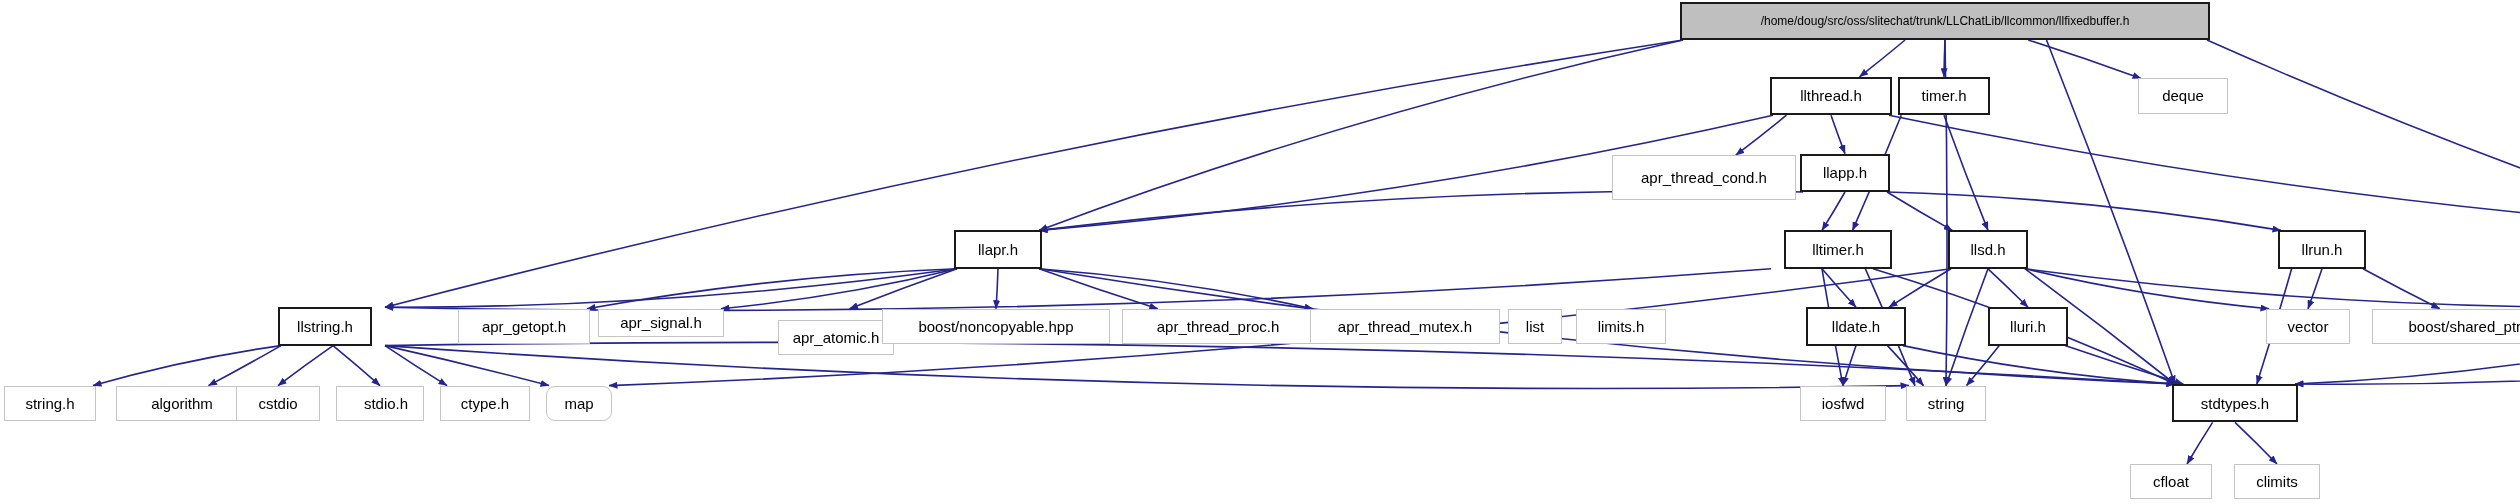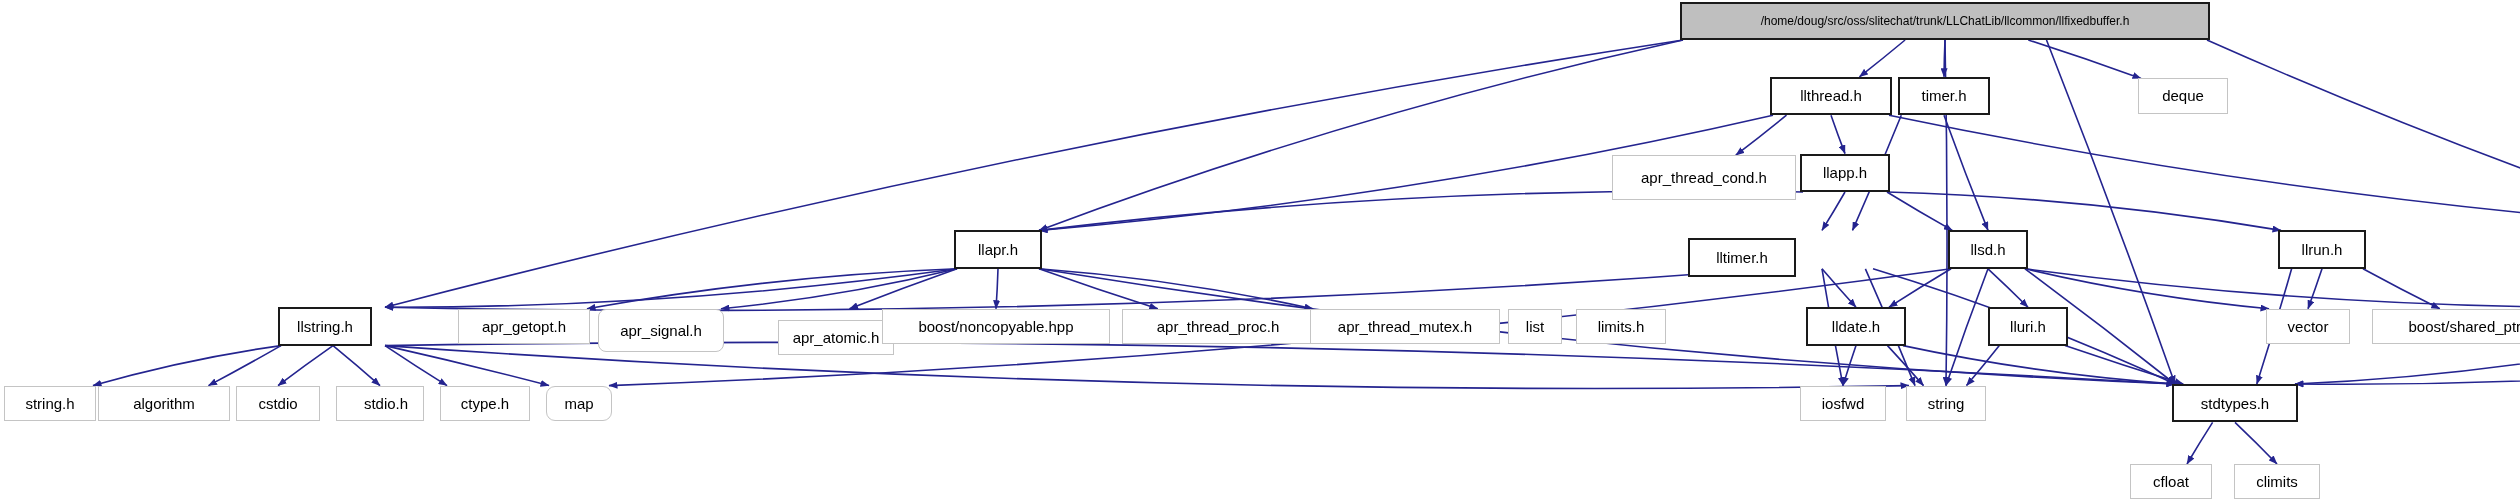--- a/index.html
+++ b/index.html
@@ -92,38 +92,38 @@
       <path d="M2235.0,422.4 Q2256.4,442.8 2277.0,464.0" fill="none" stroke="#24248f" stroke-width="1.6" marker-end="url(#ah)"></path>
     </svg>
   <div id="nodes">
       <div class="node root" style="left: 1680px; top: 1.6px; width: 530px; height: 38.4px;">/home/doug/src/oss/slitechat/trunk/LLChatLib/llcommon/llfixedbuffer.h</div>
       <div class="node bold" style="left: 1770px; top: 76.8px; width: 122px; height: 38.4px;">llthread.h</div>
       <div class="node bold" style="left: 1898px; top: 76.8px; width: 92px; height: 38.4px;">timer.h</div>
       <div class="node plain" style="left: 2138px; top: 78.4px; width: 90px; height: 35.2px;">deque</div>
       <div class="node plain" style="left: 1612px; top: 155.2px; width: 184px; height: 45px;">apr_thread_cond.h</div>
       <div class="node bold" style="left: 1800px; top: 153.6px; width: 90px; height: 38.4px;">llapp.h</div>
       <div class="node bold" style="left: 954px; top: 230.4px; width: 88px; height: 38.4px;">llapr.h</div>
-      <div class="node bold" style="left: 1688px; top: 230.4px; width: 108px; height: 38.4px; margin-top: 8px;">lltimer.h</div>
+      <div class="node bold" style="left: 1784px; top: 230.4px; width: 108px; height: 38.4px;">lltimer.h</div>
       <div class="node bold" style="left: 1948px; top: 230.4px; width: 80px; height: 38.4px;">llsd.h</div>
       <div class="node bold" style="left: 2278px; top: 230.4px; width: 88px; height: 38.4px;">llrun.h</div>
       <div class="node bold" style="left: 278px; top: 307.2px; width: 94px; height: 38.4px;">llstring.h</div>
       <div class="node plain" style="left: 458px; top: 308.8px; width: 132px; height: 35.2px;">apr_getopt.h</div>
-      <div class="node plain" style="left: 598px; top: 308.8px; width: 126px; height: 43px; border-radius: 8px;">apr_signal.h</div>
+      <div class="node plain" style="left: 598px; top: 308.8px; width: 126px; height: 28px;">apr_signal.h</div>
       <div class="node plain" style="left: 734px; top: 320px; width: 116px; height: 35.2px; margin-left: 44px;">apr_atomic.h</div>
       <div class="node plain" style="left: 882px; top: 308.8px; width: 228px; height: 35.2px;">boost/noncopyable.hpp</div>
       <div class="node plain" style="left: 1122px; top: 308.8px; width: 192px; height: 35.2px; text-align: right;">apr_thread_proc.h</div>
       <div class="node plain" style="left: 1310px; top: 308.8px; width: 190px; height: 35.2px;">apr_thread_mutex.h</div>
       <div class="node plain" style="left: 1508px; top: 308.8px; width: 54px; height: 35.2px;">list</div>
       <div class="node plain" style="left: 1576px; top: 308.8px; width: 90px; height: 35.2px;">limits.h</div>
       <div class="node bold" style="left: 1806px; top: 307.2px; width: 100px; height: 38.4px;">lldate.h</div>
       <div class="node bold" style="left: 1988px; top: 307.2px; width: 80px; height: 38.4px;">lluri.h</div>
       <div class="node plain" style="left: 2266px; top: 308.8px; width: 84px; height: 35.2px;">vector</div>
       <div class="node plain" style="left: 2372px; top: 308.8px; width: 214px; height: 35.2px;">boost/shared_ptr.hpp</div>
       <div class="node plain" style="left: 4px; top: 385.6px; width: 92px; height: 35.2px;">string.h</div>
-      <div class="node plain" style="left: 98px; top: 385.6px; width: 132px; height: 35.2px;">algorithm</div>
+      <div class="node plain" style="left: 116px; top: 385.6px; width: 132px; height: 35.2px;">algorithm</div>
       <div class="node plain" style="left: 236px; top: 385.6px; width: 84px; height: 35.2px;">cstdio</div>
       <div class="node plain" style="left: 336px; top: 385.6px; width: 88px; height: 35.2px; padding-left: 12px;">stdio.h</div>
       <div class="node plain" style="left: 440px; top: 385.6px; width: 90px; height: 35.2px;">ctype.h</div>
       <div class="node plain" style="left: 546px; top: 385.6px; width: 66px; height: 35.2px; border-radius: 9px;">map</div>
       <div class="node plain" style="left: 1800px; top: 385.6px; width: 86px; height: 35.2px;">iosfwd</div>
       <div class="node plain" style="left: 1906px; top: 385.6px; width: 80px; height: 35.2px;">string</div>
       <div class="node bold" style="left: 2172px; top: 384px; width: 126px; height: 38.4px;">stdtypes.h</div>
       <div class="node plain" style="left: 2130px; top: 464px; width: 82px; height: 35.2px;">cfloat</div>
       <div class="node plain" style="left: 2234px; top: 464px; width: 86px; height: 35.2px;">climits</div>
     </div>

